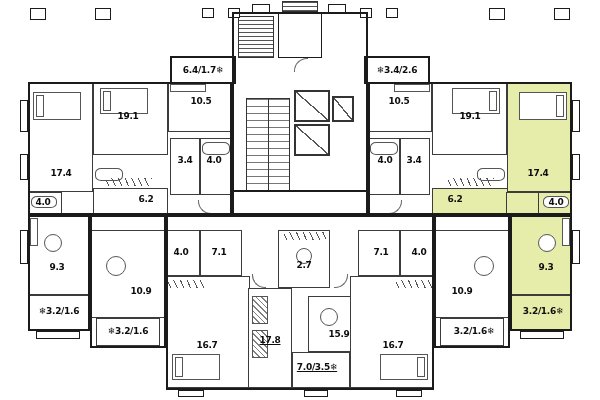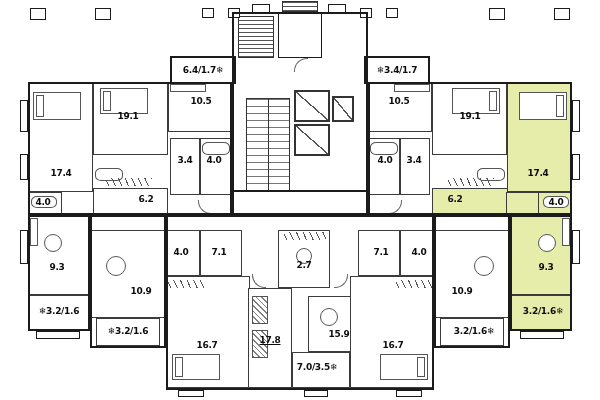--- a/index.html
+++ b/index.html
@@ -180,22 +180,22 @@
       <span class="lbl" style="left: 57px; top: 267px;">9.3</span>
       <span class="lbl" style="left: 59px; top: 311px;">❄3.2/1.6</span>
       <span class="lbl" style="left: 141px; top: 291px;">10.9</span>
       <span class="lbl" style="left: 128px; top: 331px;">❄3.2/1.6</span>
       <span class="lbl" style="left: 181px; top: 252px;">4.0</span>
       <span class="lbl" style="left: 219px; top: 252px;">7.1</span>
       <span class="lbl" style="left: 207px; top: 345px;">16.7</span>
       <span class="lbl" style="left: 270px; top: 340px; text-decoration: underline;">17.8</span>
       <span class="lbl" style="left: 304px; top: 265px;">2.7</span>
       <span class="lbl" style="left: 339px; top: 334px;">15.9</span>
-      <span class="lbl" style="left: 317px; top: 367px;">7.0/3.5❄</span>
-      <span class="lbl" style="left: 397px; top: 70px;">❄3.4/1.7</span>
+      <span class="lbl" style="left: 317px; top: 367px; text-decoration: underline;">7.0/3.5❄</span>
+      <span class="lbl" style="left: 397px; top: 70px;">❄3.4/2.6</span>
       <span class="lbl" style="left: 399px; top: 101px;">10.5</span>
       <span class="lbl" style="left: 470px; top: 116px;">19.1</span>
       <span class="lbl" style="left: 538px; top: 173px;">17.4</span>
       <span class="lbl" style="left: 385px; top: 160px;">4.0</span>
       <span class="lbl" style="left: 414px; top: 160px;">3.4</span>
       <span class="lbl" style="left: 455px; top: 199px;">6.2</span>
       <span class="lbl" style="left: 556px; top: 202px;">4.0</span>
       <span class="lbl" style="left: 546px; top: 267px;">9.3</span>
       <span class="lbl" style="left: 543px; top: 311px;">3.2/1.6❄</span>
       <span class="lbl" style="left: 462px; top: 291px;">10.9</span>

